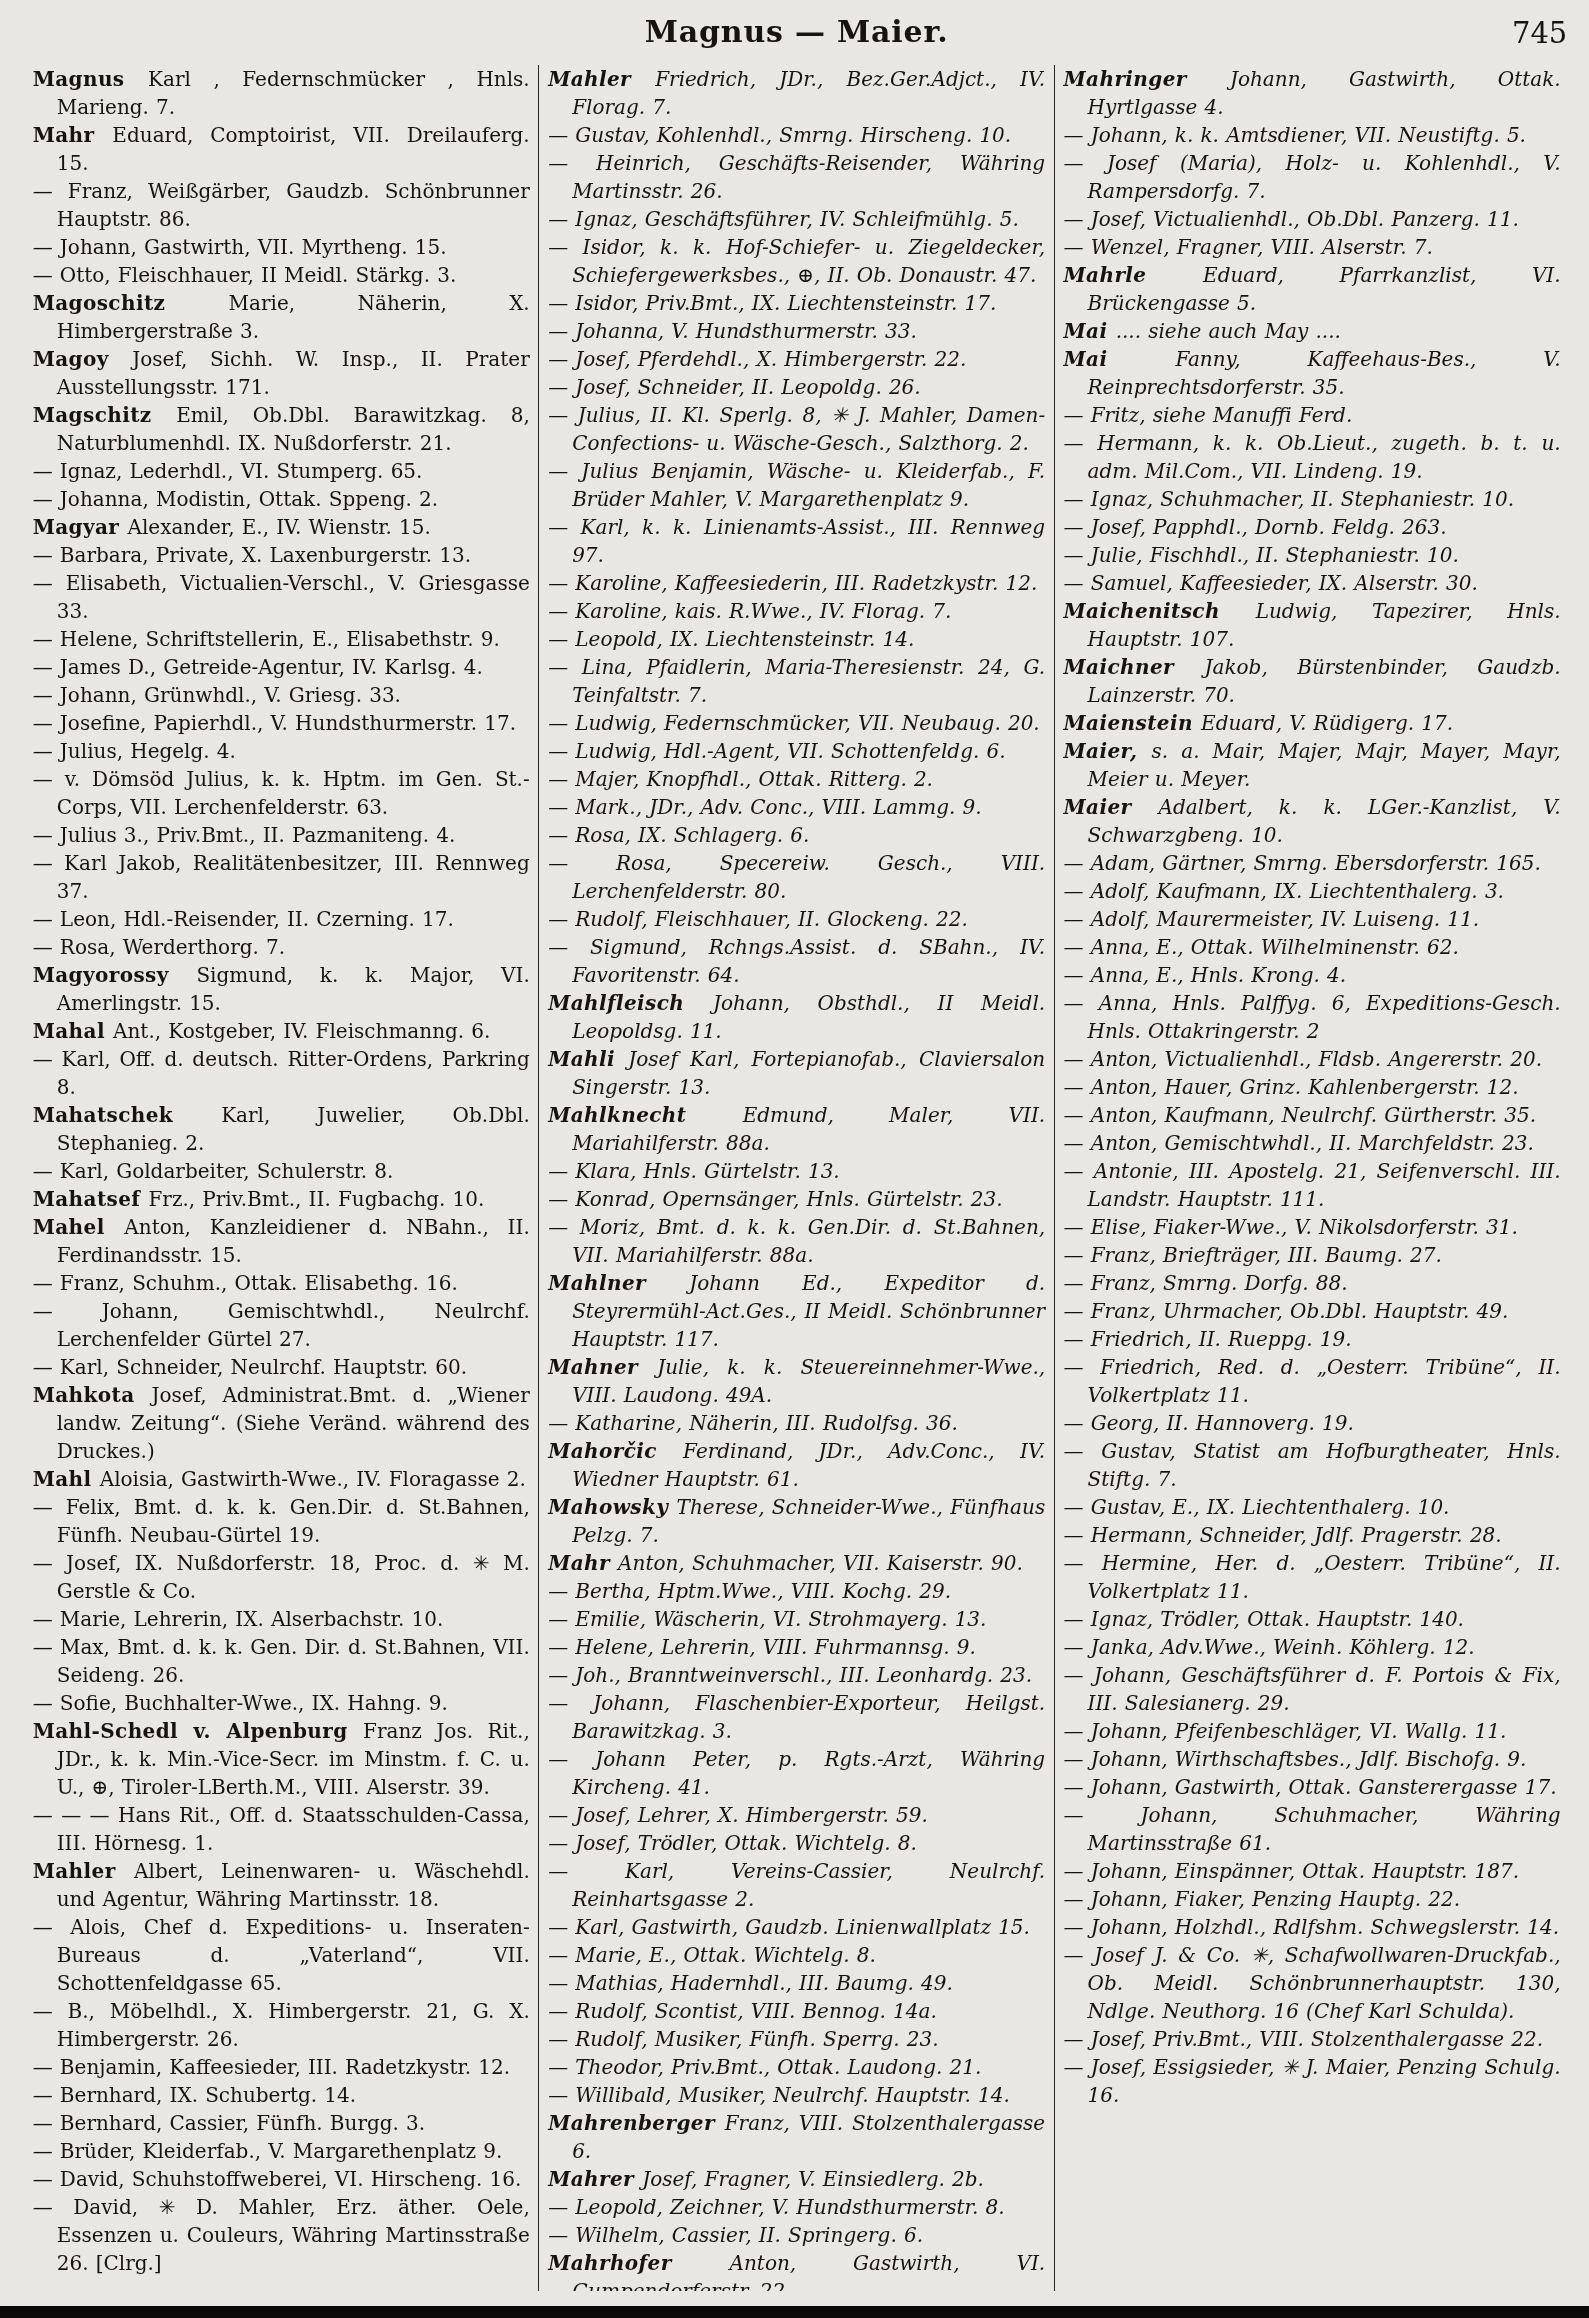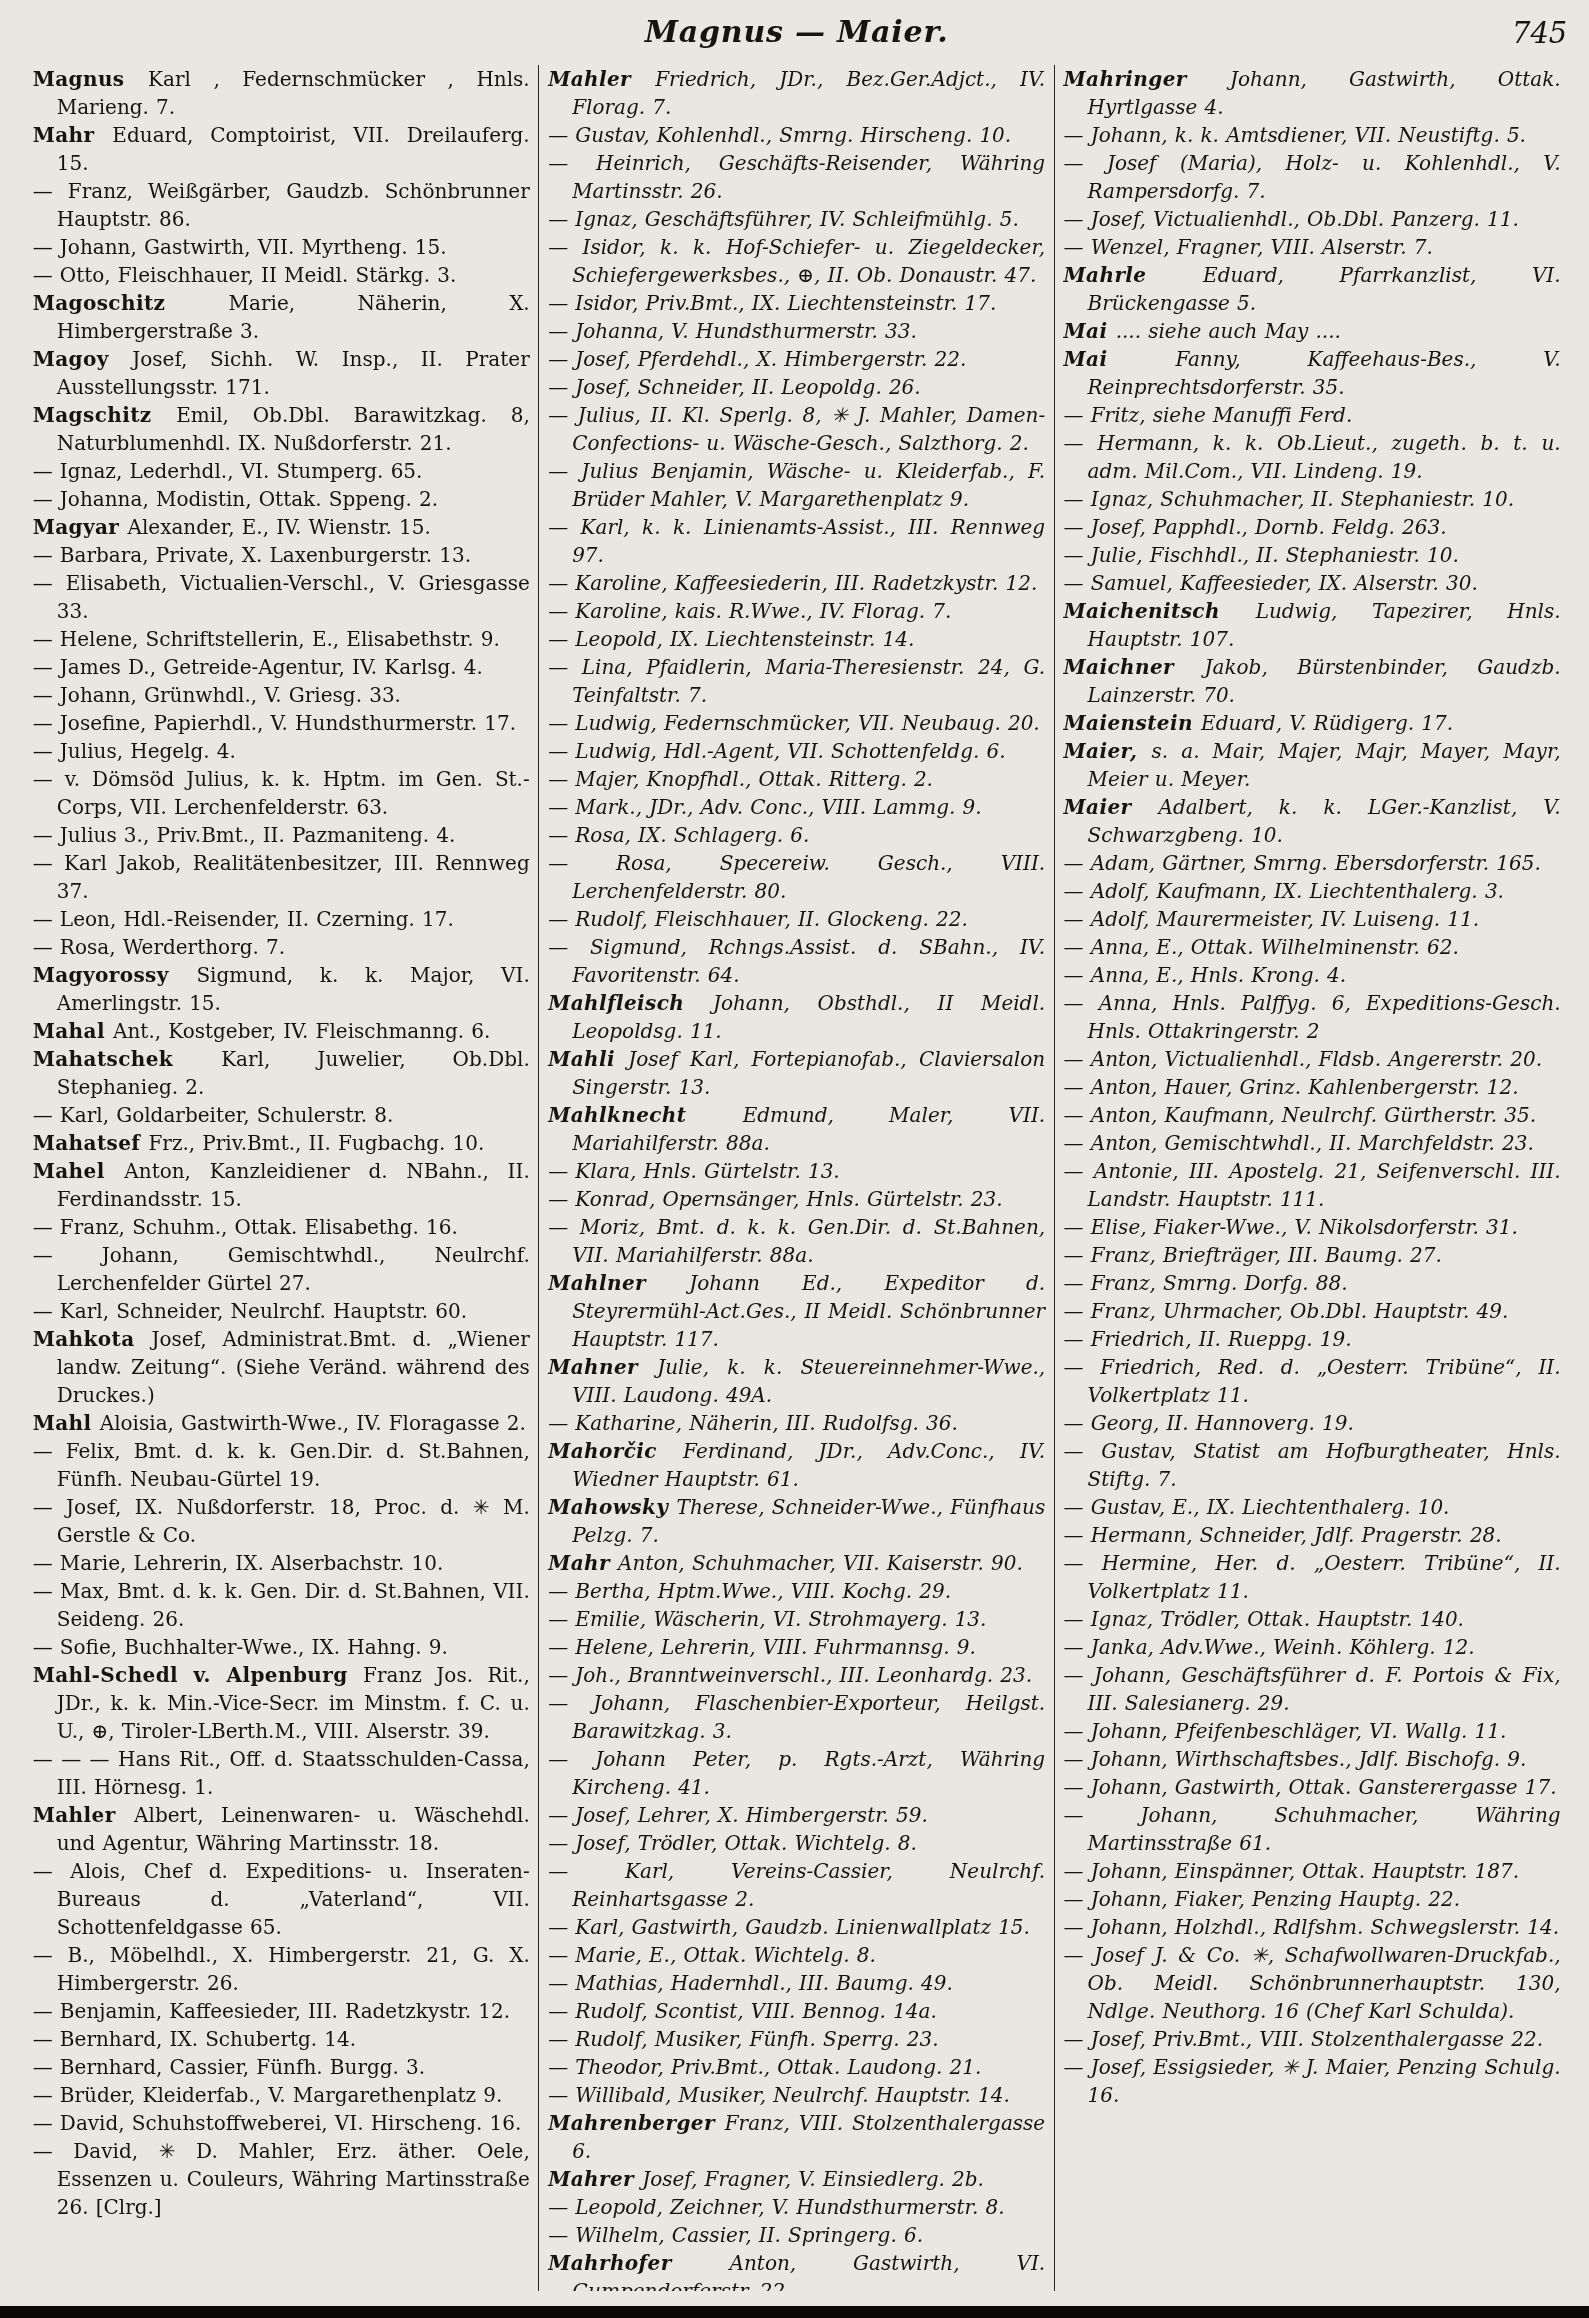--- a/index.html
+++ b/index.html
@@ -16,21 +16,20 @@
     color: #17130e;
     overflow: hidden;
     box-sizing: border-box;
   }
   .page-inner {
     padding: 14.3px 20.7px 0 24px;
   }
   .header {
     position: relative;
     height: 41px;
-    font-style: italic;
   }
   .header-title {
     position: absolute;
     left: 0; right: 0;
     text-align: center;
     font-weight: bold;
     font-size: 30px;
     letter-spacing: 0.8px;
   }
   .page-number {
@@ -104,20 +103,21 @@
           <p class="entry">— Johann, Grünwhdl., V. Griesg. 33.</p>
           <p class="entry">— Josefine, Papierhdl., V. Hundsthurmerstr. 17.</p>
           <p class="entry">— Julius, Hegelg. 4.</p>
           <p class="entry">— v. Dömsöd Julius, k. k. Hptm. im Gen. St.-Corps, VII. Lerchenfelderstr. 63.</p>
           <p class="entry">— Julius 3., Priv.Bmt., II. Pazmaniteng. 4.</p>
           <p class="entry">— Karl Jakob, Realitätenbesitzer, III. Rennweg 37.</p>
           <p class="entry">— Leon, Hdl.-Reisender, II. Czerning. 17.</p>
           <p class="entry">— Rosa, Werderthorg. 7.</p>
           <p class="entry"><b>Magyorossy </b>Sigmund, k. k. Major, VI. Amerlingstr. 15.</p>
           <p class="entry"><b>Mahal </b>Ant., Kostgeber, IV. Fleischmanng. 6.</p>
+          <p class="entry">— Karl, Off. d. deutsch. Ritter-Ordens, Parkring 8.</p>
           <p class="entry"><b>Mahatschek </b>Karl, Juwelier, Ob.Dbl. Stephanieg. 2.</p>
           <p class="entry">— Karl, Goldarbeiter, Schulerstr. 8.</p>
           <p class="entry"><b>Mahatsef </b>Frz., Priv.Bmt., II. Fugbachg. 10.</p>
           <p class="entry"><b>Mahel </b>Anton, Kanzleidiener d. NBahn., II. Ferdinandsstr. 15.</p>
           <p class="entry">— Franz, Schuhm., Ottak. Elisabethg. 16.</p>
           <p class="entry">— Johann, Gemischtwhdl., Neulrchf. Lerchenfelder Gürtel 27.</p>
           <p class="entry">— Karl, Schneider, Neulrchf. Hauptstr. 60.</p>
           <p class="entry"><b>Mahkota </b>Josef, Administrat.Bmt. d. „Wiener landw. Zeitung“. (Siehe Veränd. während des Druckes.)</p>
           <p class="entry"><b>Mahl </b>Aloisia, Gastwirth-Wwe., IV. Floragasse 2.</p>
           <p class="entry">— Felix, Bmt. d. k. k. Gen.Dir. d. St.Bahnen, Fünfh. Neubau-Gürtel 19.</p>

